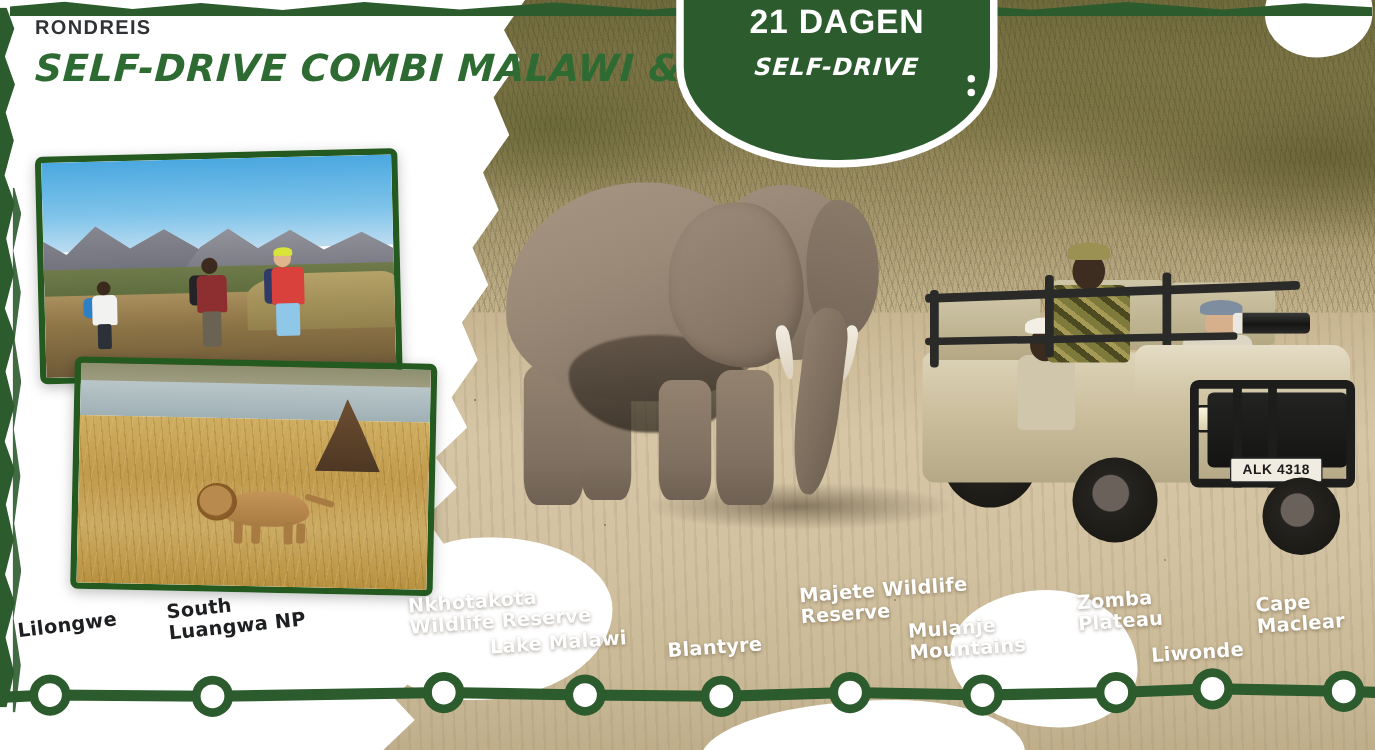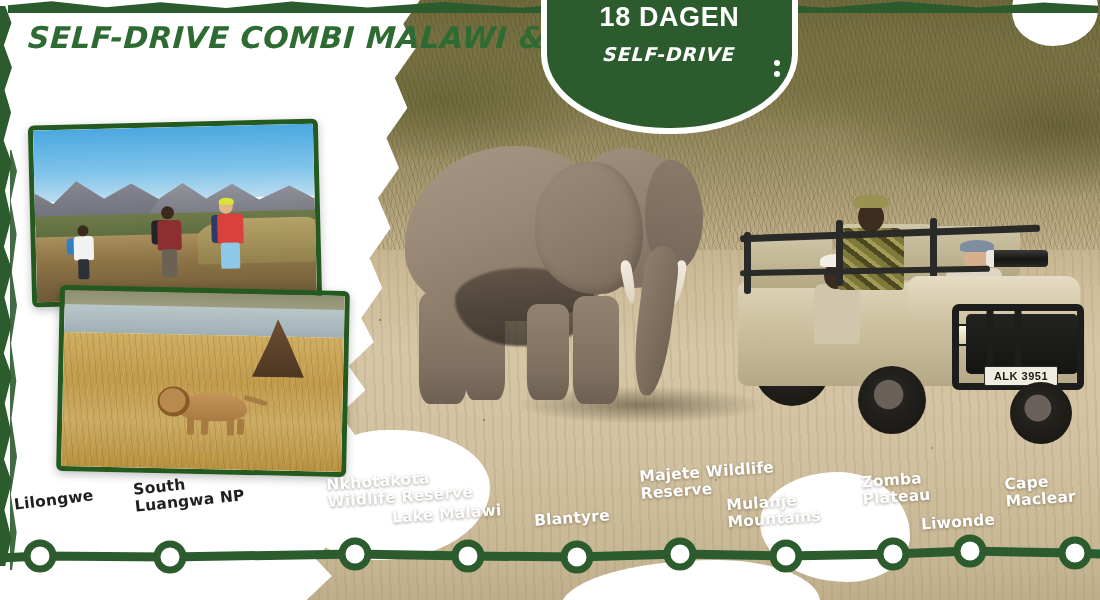--- a/index.html
+++ b/index.html
@@ -500,42 +500,43 @@
       <div class="veh-roll v1"></div>
       <div class="veh-roll v2"></div>
       <div class="veh-roll v3"></div>
       <div class="veh-roll h1"></div>
       <div class="veh-roll h2"></div>
       <div class="veh-hood"></div>
       <div class="veh-light l"></div>
       <div class="veh-light r"></div>
       <div class="veh-grille"></div>
       <div class="veh-bullbar"></div>
-      <div class="veh-plate">ALK 3951</div>
+      <div class="veh-plate">ALK 4318</div>
       <div class="veh-wheel w2"></div>
       <div class="veh-wheel w3"></div>
     </div>
   </div>
 
   <div class="white-panel"></div>
   <div class="white-splash-a"></div>
   <div class="white-splash-b"></div>
   <div class="white-splash-c"></div>
   <div class="white-blob-top"></div>
 
   <div class="stroke-top"></div>
   <div class="stroke-left"></div>
   <div class="stroke-left-2"></div>
 
   <div class="header">
+    <div class="kicker">RONDREIS</div>
     <div class="title">SELF-DRIVE COMBI MALAWI &amp; ZAMBIA</div>
   </div>
 
   <div class="badge">
-    <div class="badge-days">18 DAGEN</div>
+    <div class="badge-days">21 DAGEN</div>
     <div class="badge-type">SELF-DRIVE</div>
     <div class="badge-dots">
         <i></i>
         <i></i>
       </div>
   </div>
 
   <div class="inset inset-hike">
     <div class="ph">
       <div class="hike-sky"></div>

